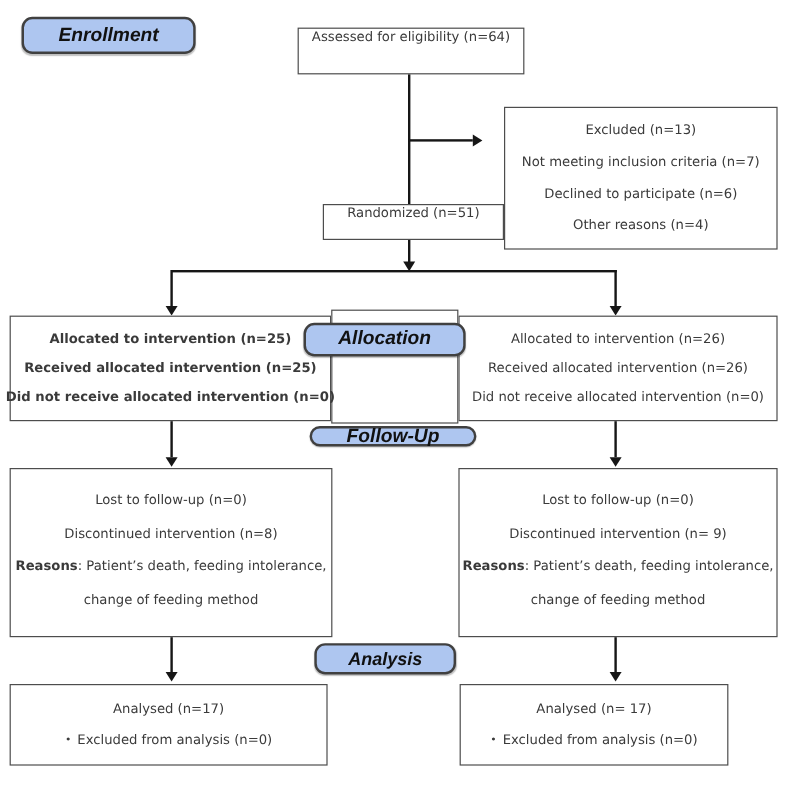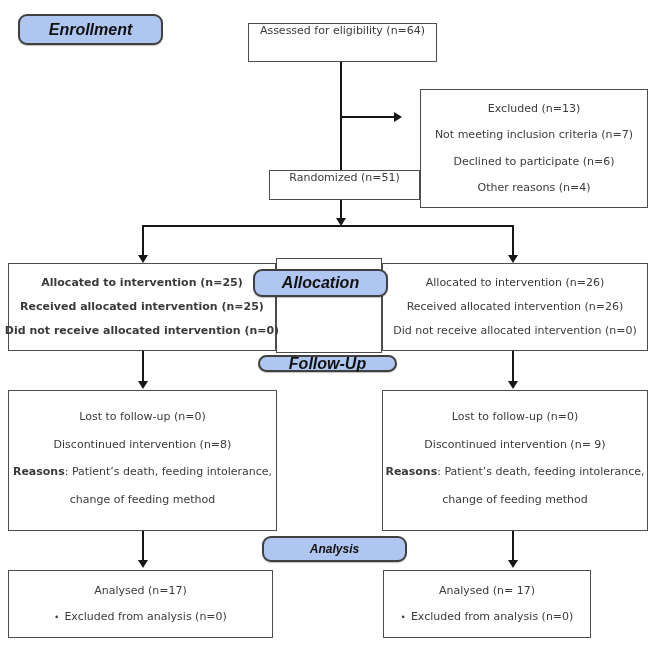--- a/index.html
+++ b/index.html
@@ -116,33 +116,33 @@
     <span class="line">Discontinued intervention (n= 9)</span>
     <span class="line"><span class="bold">Reasons</span><span>: Patient’s death, feeding intolerance,</span></span>
     <span class="line">change of feeding method</span>
   </div>
 
   <div class="vline" style="left:142px;top:531px;height:29px;"></div>
   <div class="vline" style="left:512px;top:531px;height:29px;"></div>
   <div class="arrow-down" style="left:138px;top:560px;"></div>
   <div class="arrow-down" style="left:508px;top:560px;"></div>
 
-  <div class="phase" style="left:262px;top:536px;width:145px;height:26px;font-size:12px;">
+  <div class="phase" style="left:262px;top:536px;width:118px;height:26px;font-size:15px;">
     <span>Analysis</span>
   </div>
 
   <div class="box" style="left:8px;top:570px;width:265px;height:68px;text-align:right;">
     <span class="line">Analysed (n=17)</span>
     <span class="line bullet-line">
         <span class="bullet">•</span>
         <span>Excluded from analysis (n=0)</span>
       </span>
   </div>
 
-  <div class="box" style="left:383px;top:570px;width:208px;height:68px;">
+  <div class="box" style="left:383px;top:570px;width:224px;height:68px;">
     <span class="line">Analysed (n= 17)</span>
     <span class="line bullet-line">
         <span class="bullet">•</span>
         <span>Excluded from analysis (n=0)</span>
       </span>
   </div>
 
 </div>
 
 </body></html>

